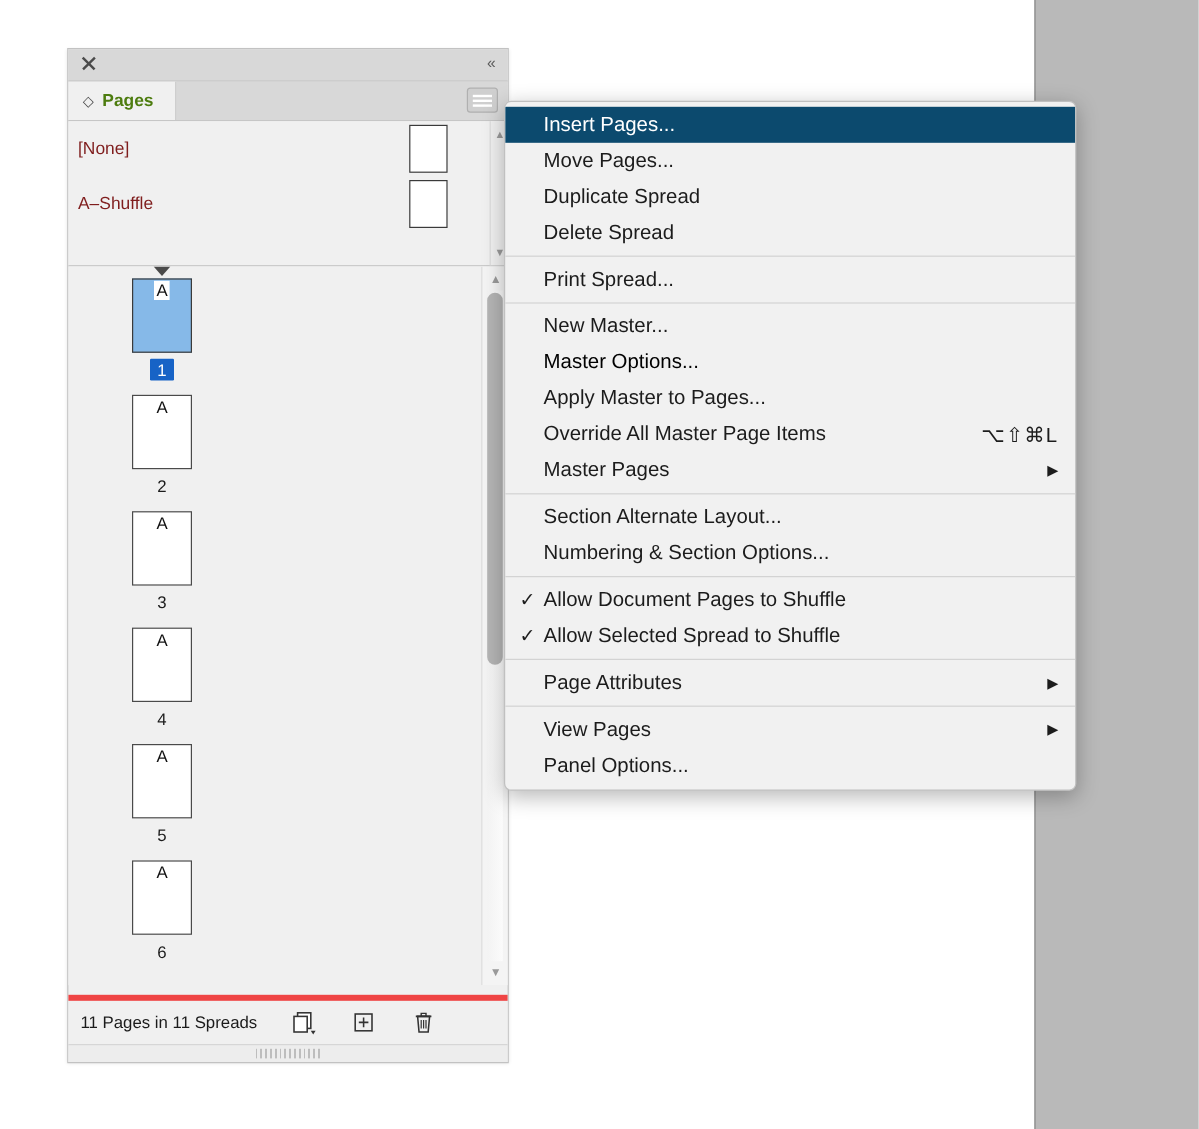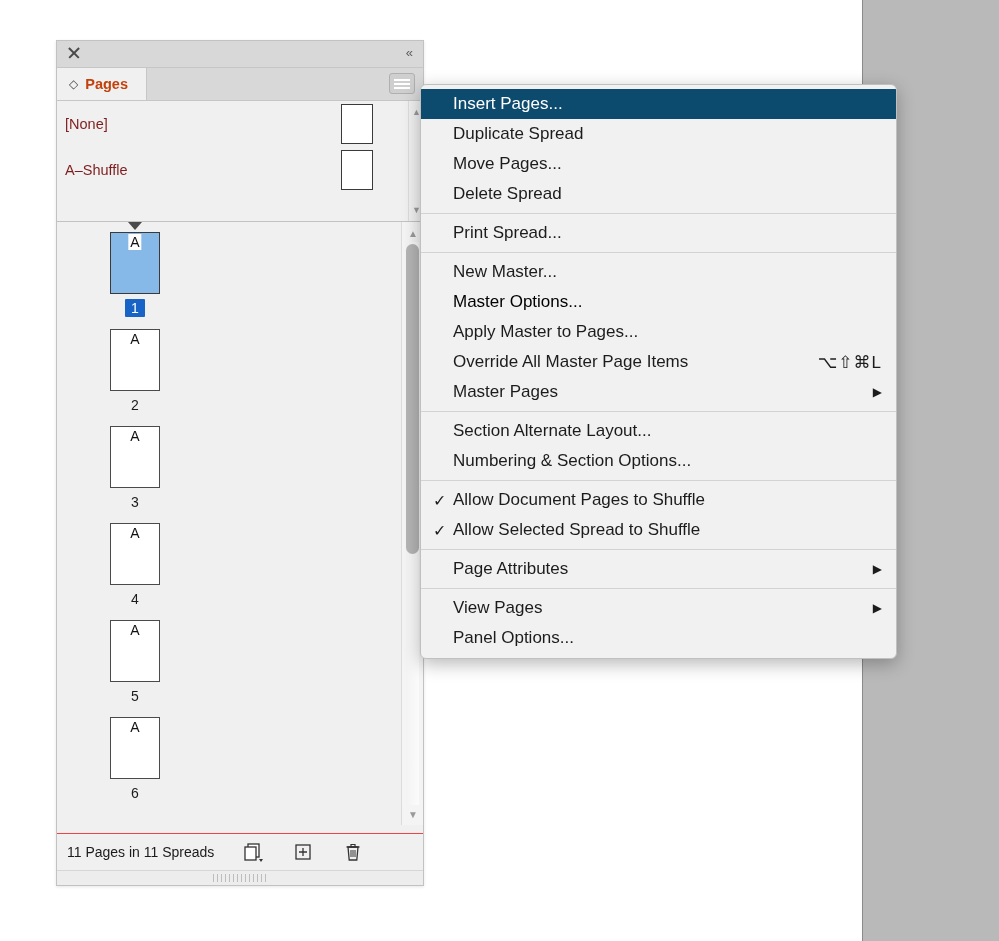--- a/index.html
+++ b/index.html
@@ -94,21 +94,21 @@
     padding: 0 18px 0 12px;
     background: #f0f0f0;
     display: flex;
     align-items: center;
     gap: 7px;
     border-right: 1px solid #c6c6c6;
     box-sizing: border-box;
   }
   .tab-label {
     font-size: 14.5px;
-    color: #c2410c;
+    color: #4d7c0f;
     font-weight: bold;
     text-align: center;
   }
   .tab-lozenge {
     font-size: 12px;
     color: #4a4a4a;
   }
   .hamburger {
     position: absolute;
     right: 8px;
@@ -281,21 +281,21 @@
     background: #b4b4b4;
     border-radius: 7px;
   }
   .pages-scroll .sb-arrow { width: 22px; font-size: 10px; }
 
   
   .panel-footer {
     flex: 0 0 auto;
     height: 36px;
     background: #f0f0f0;
-    border-top: 1px solid #ef4444;
+    border-top: 5px solid #ef4444;
     display: flex;
     align-items: center;
     padding-left: 10px;
     gap: 0;
     margin-top: 8px;
   }
   .footer-count {
     font-size: 14px;
     color: #1b1b1b;
     flex: 0 0 auto;
@@ -501,24 +501,24 @@
   <div class="grip">
       <span></span>
     </div>
 </div>
 
 <div class="ctxmenu" id="ctxmenu">
     <div class="mi highlight">
       <span>Insert Pages...</span>
     </div>
     <div class="mi">
+      <span>Move Pages...</span>
+    </div>
+    <div class="mi">
       <span>Duplicate Spread</span>
-    </div>
-    <div class="mi">
-      <span>Move Pages...</span>
     </div>
     <div class="mi">
       <span>Delete Spread</span>
     </div>
     <div class="msep"></div>
     <div class="mi">
       <span>Print Spread...</span>
     </div>
     <div class="msep"></div>
     <div class="mi">

